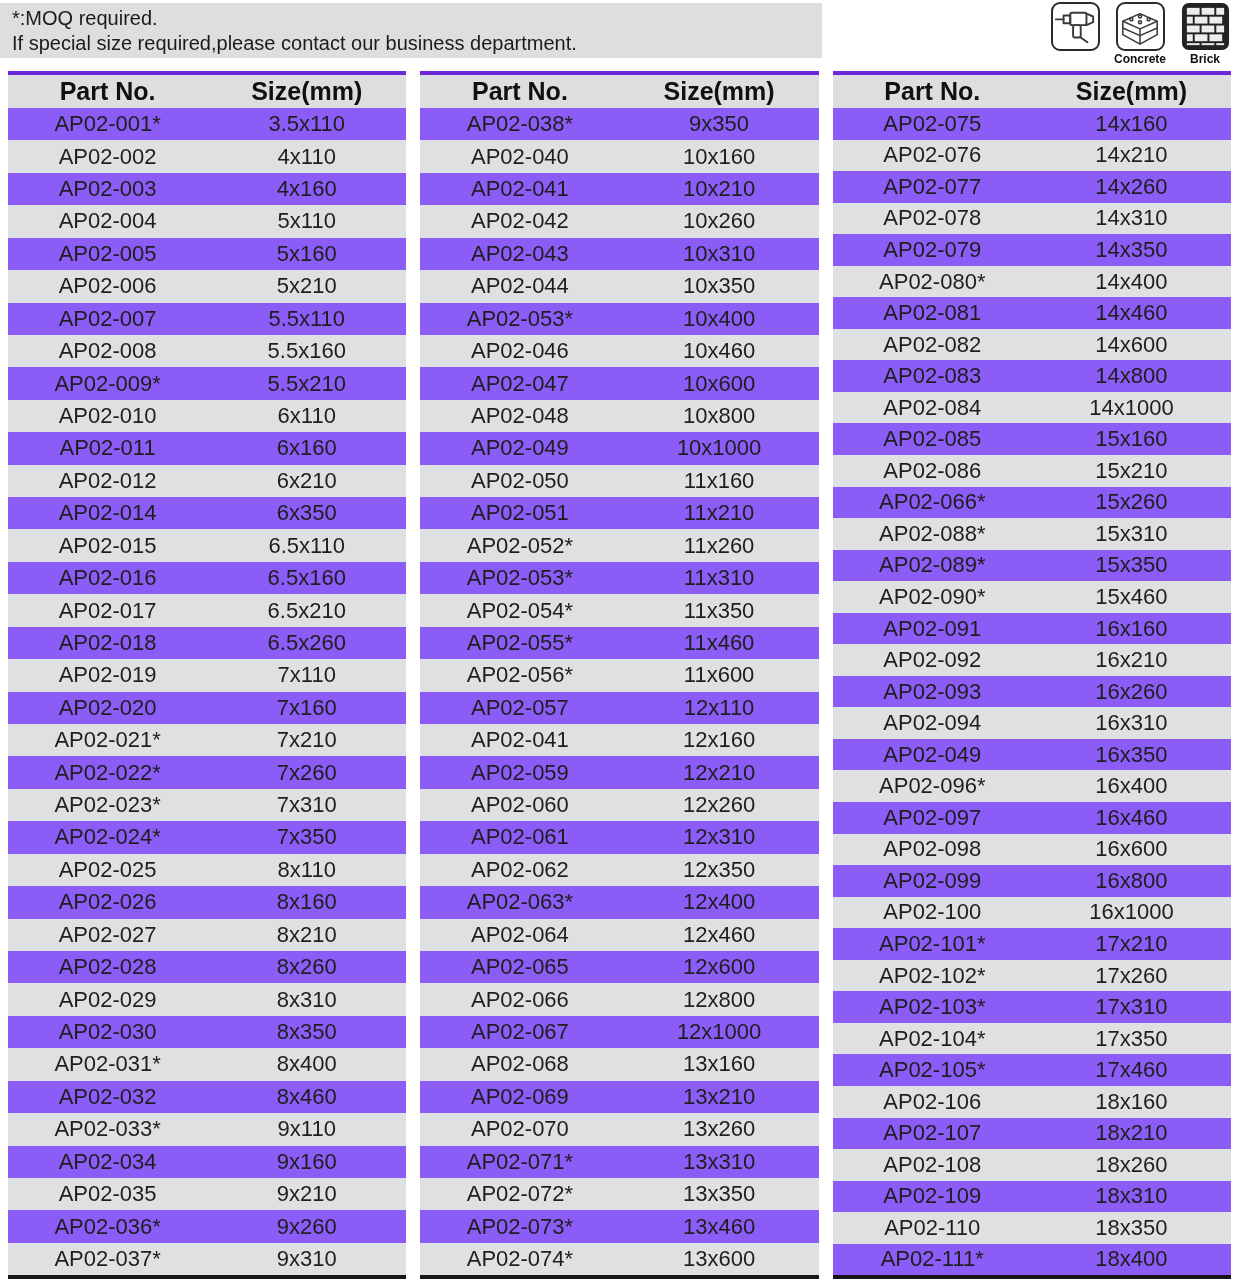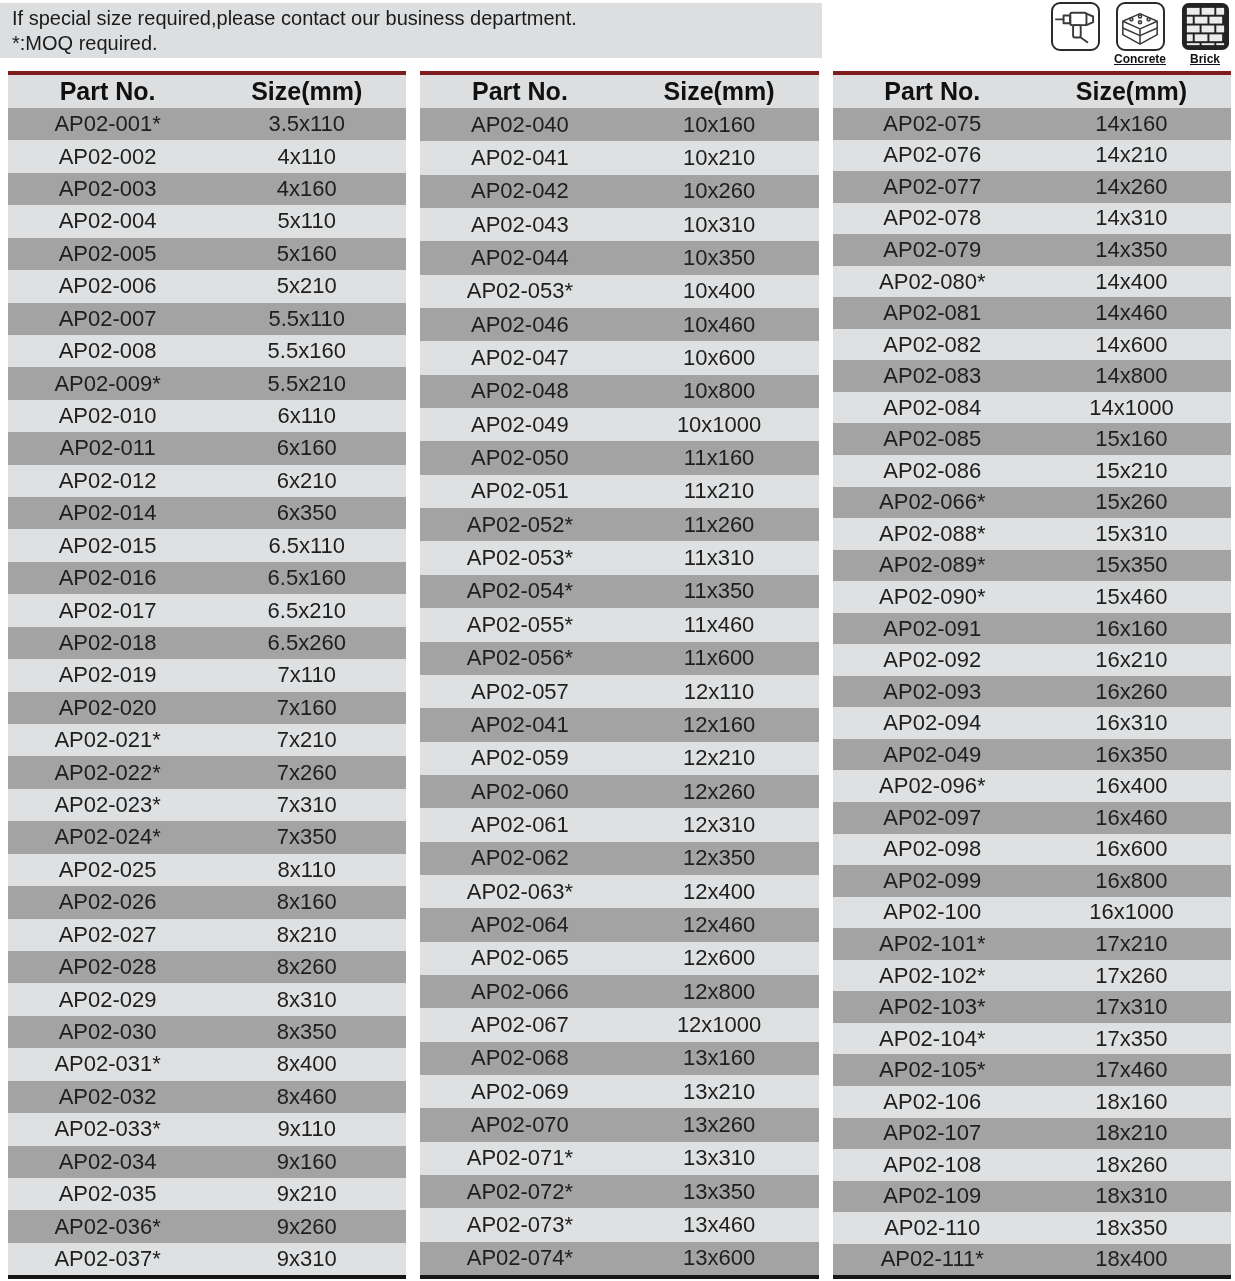--- a/index.html
+++ b/index.html
@@ -14,45 +14,45 @@
   }
   .note-line{font-size:20px;line-height:25px;color:#1b1b1b;white-space:nowrap;}
   
   .legend{position:absolute;top:2px;right:3px;display:flex;gap:11px;}
   .legend-item{display:flex;flex-direction:column;align-items:center;width:54px;}
   .tile{
     width:49px;height:49px;border:2.5px solid #2b2b2b;border-radius:9px;
     box-sizing:border-box;background:#fff;display:flex;align-items:center;justify-content:center;
   }
   .tile.no-border{border:none;border-radius:0;}
-  .legend-label{font-size:12px;font-weight:bold;color:#111;margin-top:1px;text-decoration:underline;}
+  .legend-label{font-size:12px;font-weight:bold;color:#111;margin-top:1px;}
   
   .tables{
     position:absolute;top:71px;left:8px;width:1223px;
     display:grid;grid-template-columns:1fr 1fr 1fr;column-gap:14px;
   }
   .block{
     height:1208px;box-sizing:border-box;display:flex;flex-direction:column;
-    border-top:4px solid #7f1d1d;border-bottom:4px solid #161616;background:#a3a3a3;
+    border-top:4px solid #6d28d9;border-bottom:4px solid #161616;background:#8b5cf6;
   }
   .thead{display:flex;height:33px;background:#dcdee0;flex:none;}
   .th{
     flex:1;text-align:center;font-weight:bold;font-size:25px;line-height:33px;color:#101010;
   }
   .rows{flex:1;display:flex;flex-direction:column;}
   .row{flex:1;display:flex;align-items:center;}
   .row:nth-child(even){background:#dee0e2;}
   .cell{flex:1;text-align:center;font-size:22px;color:#1e1e1e;}
 </style>
 </head>
 <body>
 
 <div class="note">
+  <div class="note-line">*:MOQ required.</div>
   <div class="note-line">If special size required,please contact our business department.</div>
-  <div class="note-line">*:MOQ required.</div>
 </div>
 
 <div class="legend">
   <div class="legend-item">
     <span class="tile">
       <svg width="42" height="42" viewBox="0 0 44 44">
         <g fill="none" stroke="#3a3a3a" stroke-width="2" stroke-linejoin="round" stroke-linecap="round">
           <line x1="2" y1="14" x2="10" y2="14"></line>
           <rect x="10" y="10" width="7" height="8"></rect>
           <rect x="17" y="7" width="17" height="13" rx="2"></rect>
@@ -259,20 +259,24 @@
         </div>
       </div>
   </div>
   <div class="block">
     <div class="thead">
       <div class="th">Part No.</div>
       <div class="th">Size(mm)</div>
     </div>
     <div class="rows">
         <div class="row">
+          <span class="cell">AP02-038*</span>
+          <span class="cell">9x350</span>
+        </div>
+        <div class="row">
           <span class="cell">AP02-040</span>
           <span class="cell">10x160</span>
         </div>
         <div class="row">
           <span class="cell">AP02-041</span>
           <span class="cell">10x210</span>
         </div>
         <div class="row">
           <span class="cell">AP02-042</span>
           <span class="cell">10x260</span>

